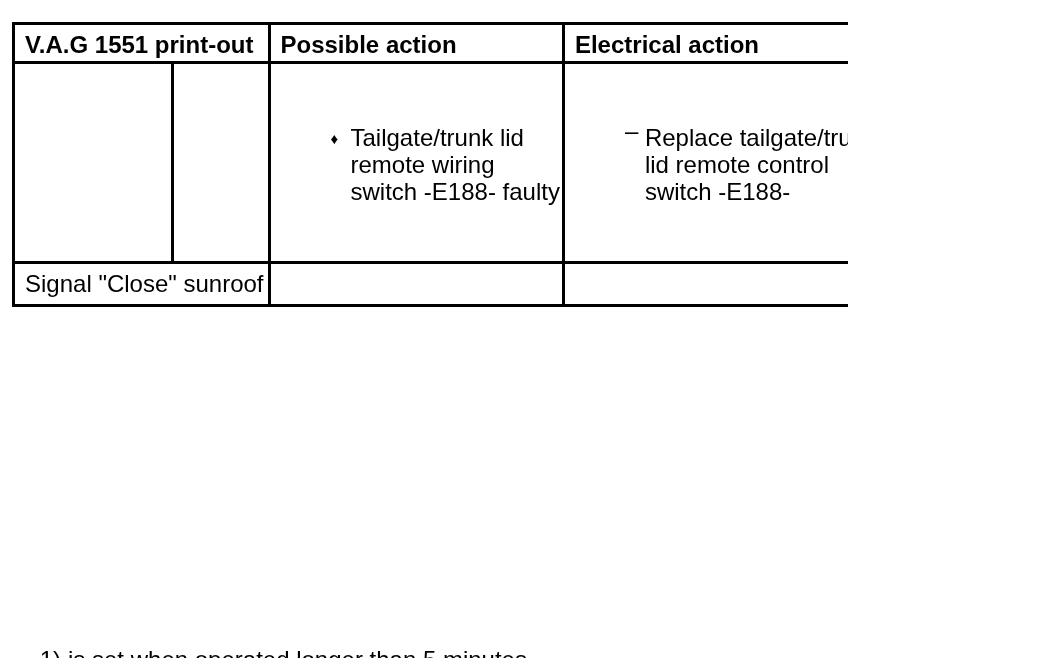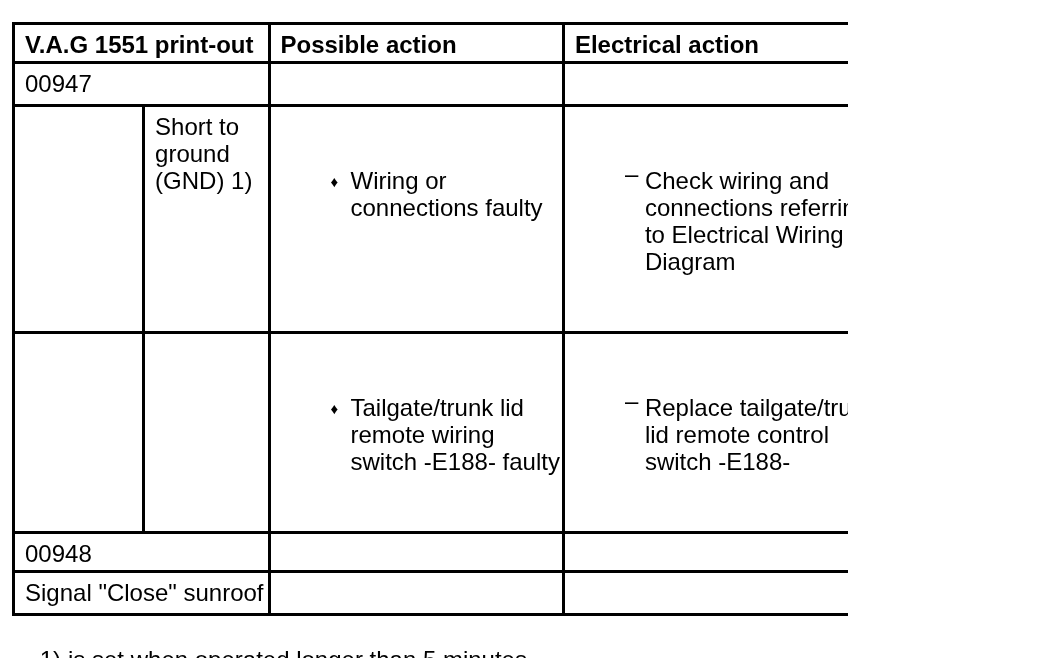--- a/index.html
+++ b/index.html
@@ -82,72 +82,42 @@
         <col class="cd">
       </colgroup>
 
     <tbody>
         <tr class="r0">
       <td colspan="2" class="hdr">V.A.G 1551 print-out</td>
       <td class="hdr">Possible action</td>
       <td class="hdr">Electrical action</td>
     </tr>
 
-    <tr class="r1">
-      <td colspan="2">00947</td>
-      <td></td>
-      <td></td>
-    </tr>
 
 
-    <tr class="r3">
-      <td></td>
-      <td>Short to
-ground
-(GND) 1)</td>
-      <td class="bullet-cell">
-        <div class="bullet-item">
-          <span class="bullet diamond">♦</span><span class="bullet-text">Wiring or
-connections faulty</span>
-        </div>
-      </td>
-      <td class="bullet-cell">
-        <div class="bullet-item">
-          <span class="bullet dash">–</span><span class="bullet-text">Check wiring and
-connections referring
-to Electrical Wiring
-Diagram</span>
-        </div>
-      </td>
-    </tr>
 
     <tr class="r4">
       <td></td>
       <td></td>
       <td class="bullet-cell">
         <div class="bullet-item">
           <span class="bullet diamond">♦</span><span class="bullet-text">Tailgate/trunk lid
 remote wiring
 switch -E188- faulty</span>
         </div>
       </td>
       <td class="bullet-cell">
         <div class="bullet-item">
           <span class="bullet dash">–</span><span class="bullet-text">Replace tailgate/trunk
 lid remote control
 switch -E188-</span>
         </div>
       </td>
     </tr>
 
-    <tr class="r5">
-      <td colspan="2">00948</td>
-      <td></td>
-      <td></td>
-    </tr>
 
     <tr class="r6">
       <td colspan="2">Signal "Close" sunroof</td>
       <td></td>
       <td></td>
     </tr>
 
   </tbody>
     </table>
 

